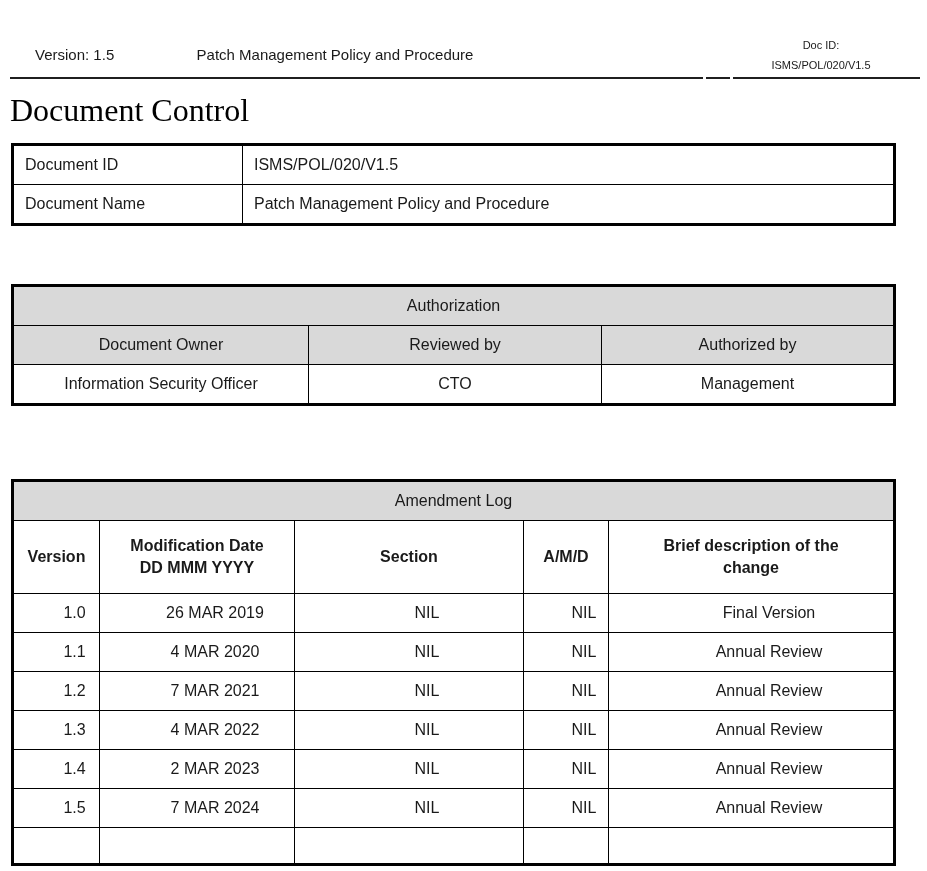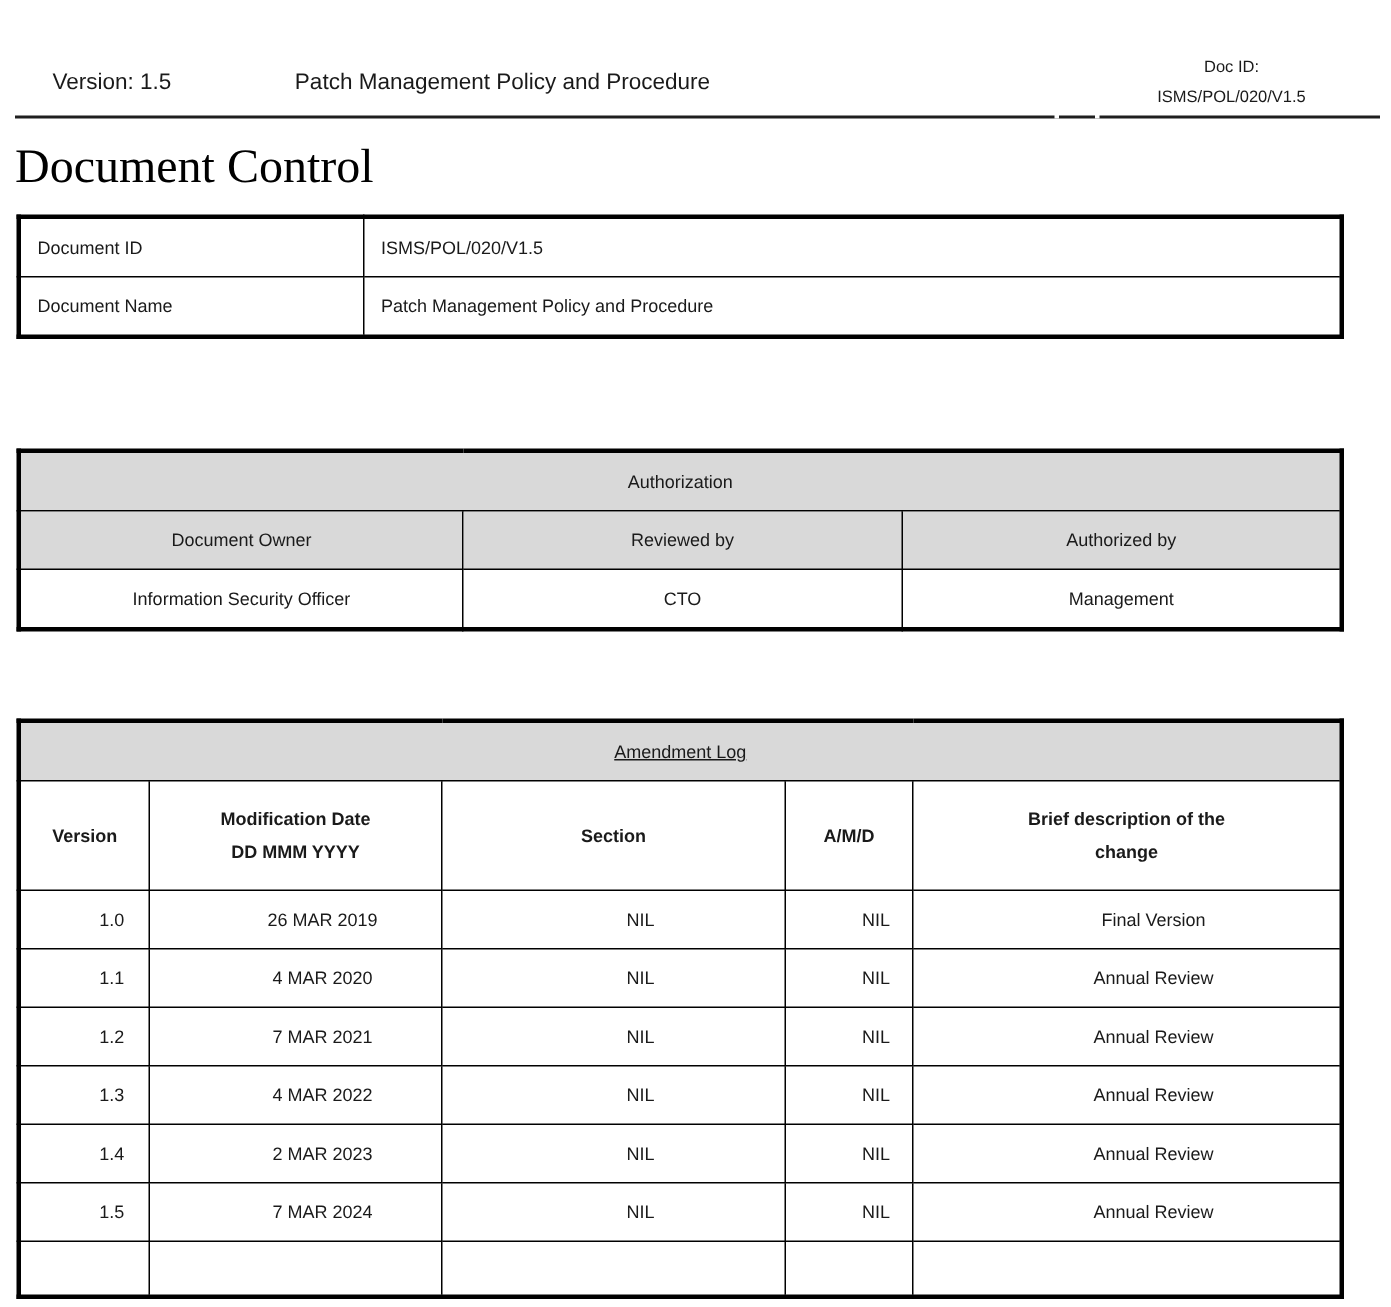--- a/index.html
+++ b/index.html
@@ -33,38 +33,38 @@
   }
 
   
   table.doc-table{
     position:absolute;left:11px;width:882px;background:#fff;
     border-collapse:collapse;table-layout:fixed;
     border:3px solid var(--border-col);
   }
   .doc-table td,.doc-table th{
     border:1px solid var(--border-col);
-    font-size:12px;font-weight:400;color:var(--text-col);
+    font-size:16px;font-weight:400;color:var(--text-col);
     padding:0;vertical-align:middle;overflow:hidden;margin-left:12px;
   }
   .gray{background:var(--header-fill);}
   .bold{font-weight:700;}
   .ctr{text-align:center;}
 
   
   .t-docinfo{top:143px;}
   .t-docinfo td{height:38px;text-align:left;padding-left:11px;}
 
   
-  .t-auth{top:299px;}
+  .t-auth{top:284px;}
   .t-auth td,.t-auth th{height:38px;text-align:center;}
 
   
   .t-log{top:479px;}
-  .t-log .title-row th{height:38px;text-decoration:underline;}
+  .t-log .title-row th{height:38px;}
   .t-log .colhead-row th{height:72px;font-weight:700;white-space:pre-line;line-height:22px;text-align:center;}
   .t-log tbody td{height:38px;text-align:center;padding-left:36px;}
   .t-log tbody tr:last-child td{height:35px;}
 </style>
 </head>
 <body>
 
 <div class="page-header">
   <div class="hdr-version">Version: 1.5</div>
   <div class="hdr-title">Patch Management Policy and Procedure</div>

